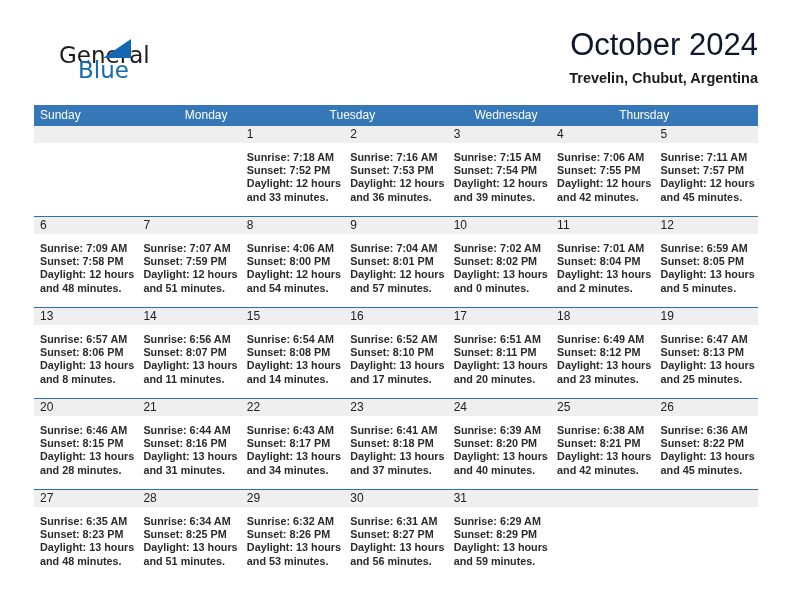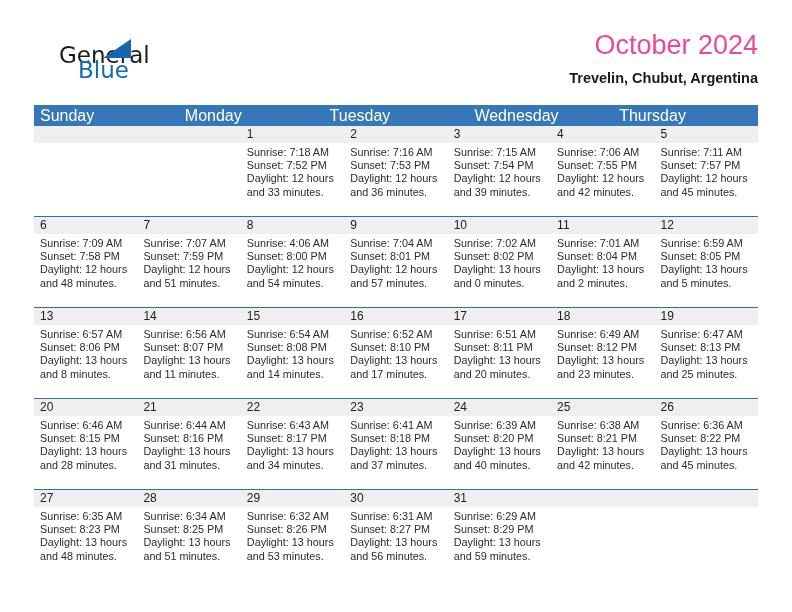--- a/index.html
+++ b/index.html
@@ -66,23 +66,23 @@
     font-weight: 400;
   }
 
   .title-block {
     position: absolute;
     right: 0;
     top: 0;
     text-align: right;
   }
   .month-title {
-    font-size: 27px;
+    font-size: 31px;
     font-weight: 400;
-    color: #ec4899;
+    color: #0f172a;
     line-height: 34px;
     white-space: nowrap;
   }
   .location {
     font-size: 14.5px;
     font-weight: 700;
     color: #1a1a1a;
     line-height: 22px;
     margin-top: 5px;
     white-space: nowrap;
@@ -96,21 +96,21 @@
     width: 724px;
   }
   .weekday-row {
     display: flex;
     background: #3577b7;
     height: 21px;
   }
   .weekday {
     flex: 1 1 0;
     color: #ffffff;
-    font-size: 16px;
+    font-size: 12px;
     line-height: 21px;
     padding-left: 6px;
     box-sizing: border-box;
     white-space: nowrap;
   }
 
   .week {
     position: relative;
     border-top: 1.4px solid #2f6fad;
   }
@@ -137,21 +137,22 @@
     position: relative;
   }
   .daynum {
     font-size: 12px;
     line-height: 17px;
     color: #212121;
     height: 17px;
     position: relative;
   }
   .lines {
-    margin-top: 3px;
+    margin-top: 8px;
+    font-weight: bold;
   }
   .line {
     font-size: 10.8px;
     line-height: 13.2px;
     color: #2b2b2b;
     white-space: nowrap;
   }
   .cell.empty .daynum,
   .cell.empty .lines {
     visibility: hidden;

